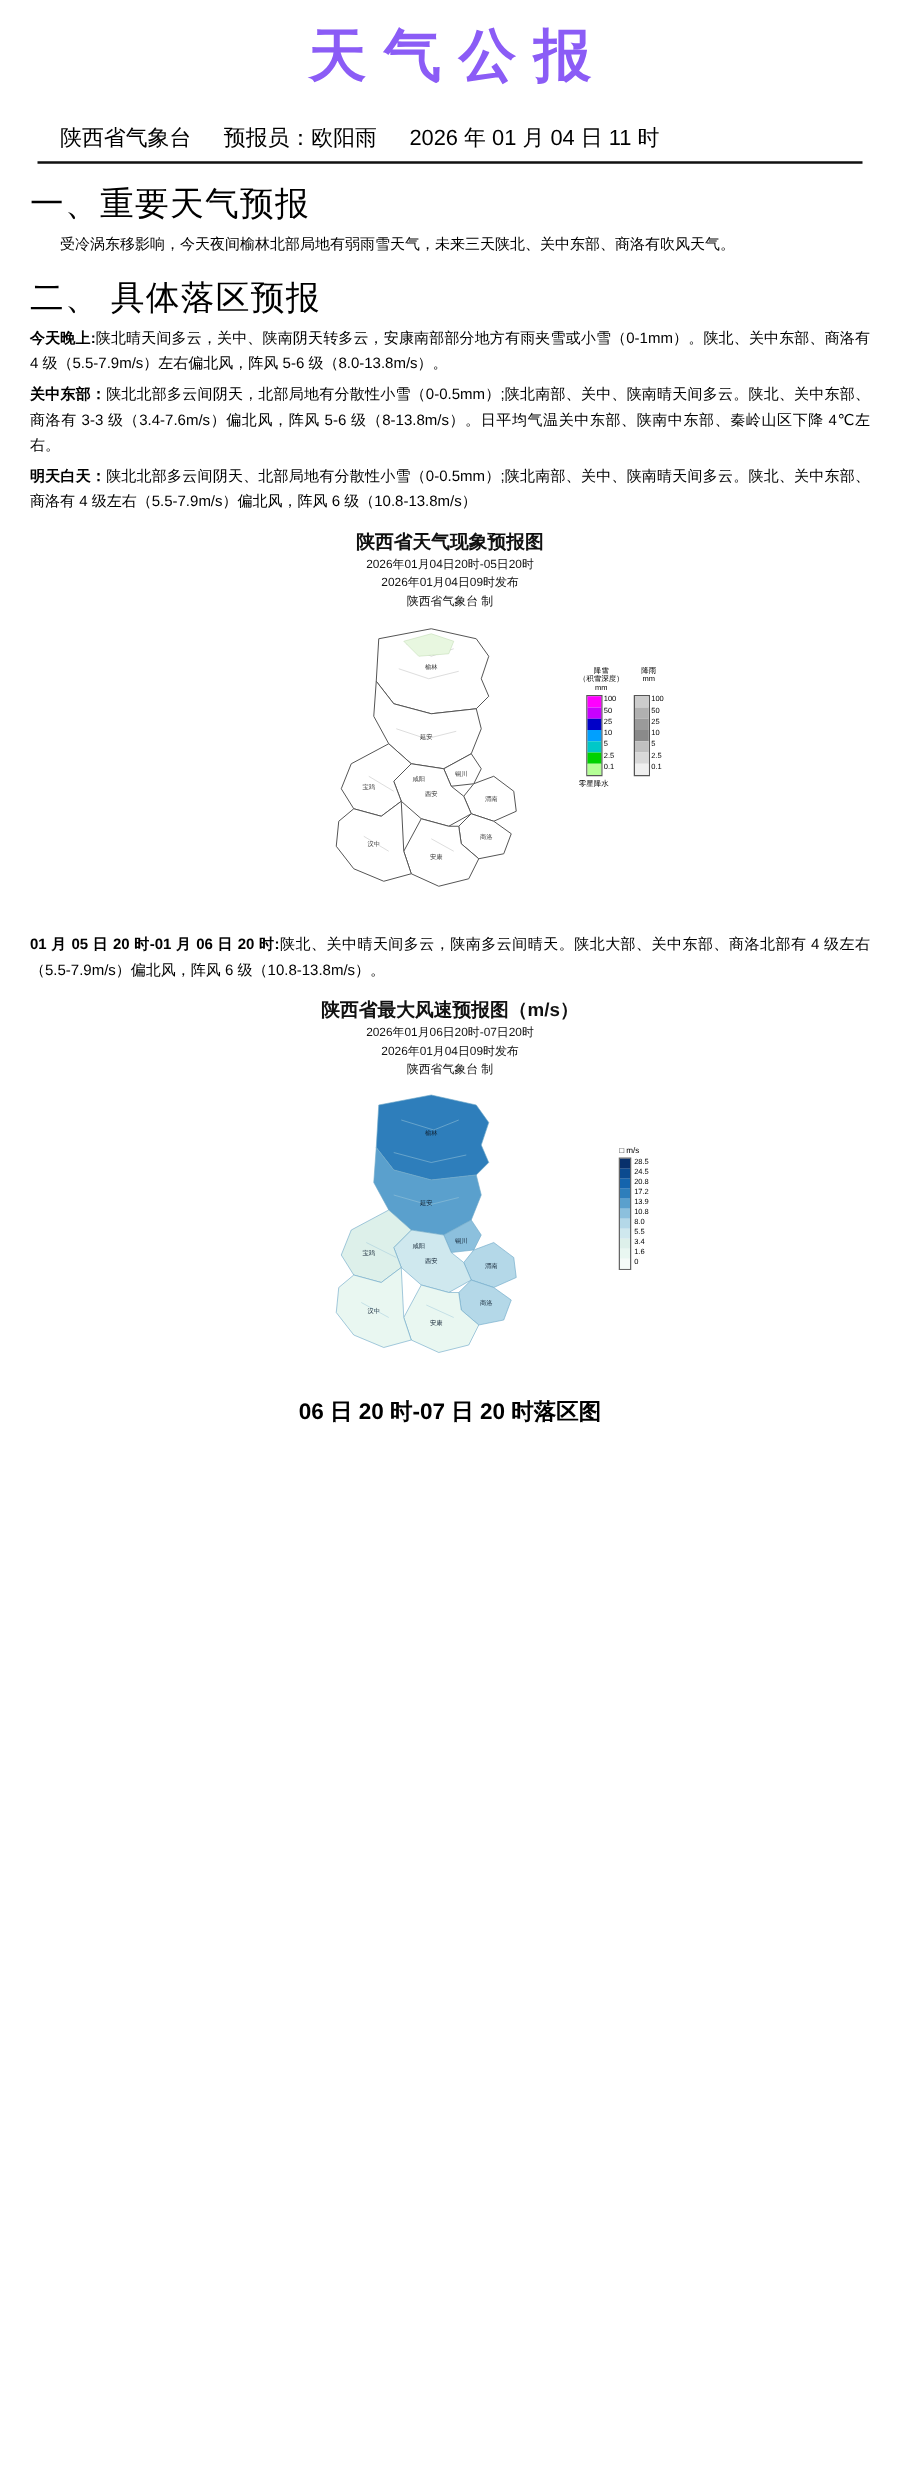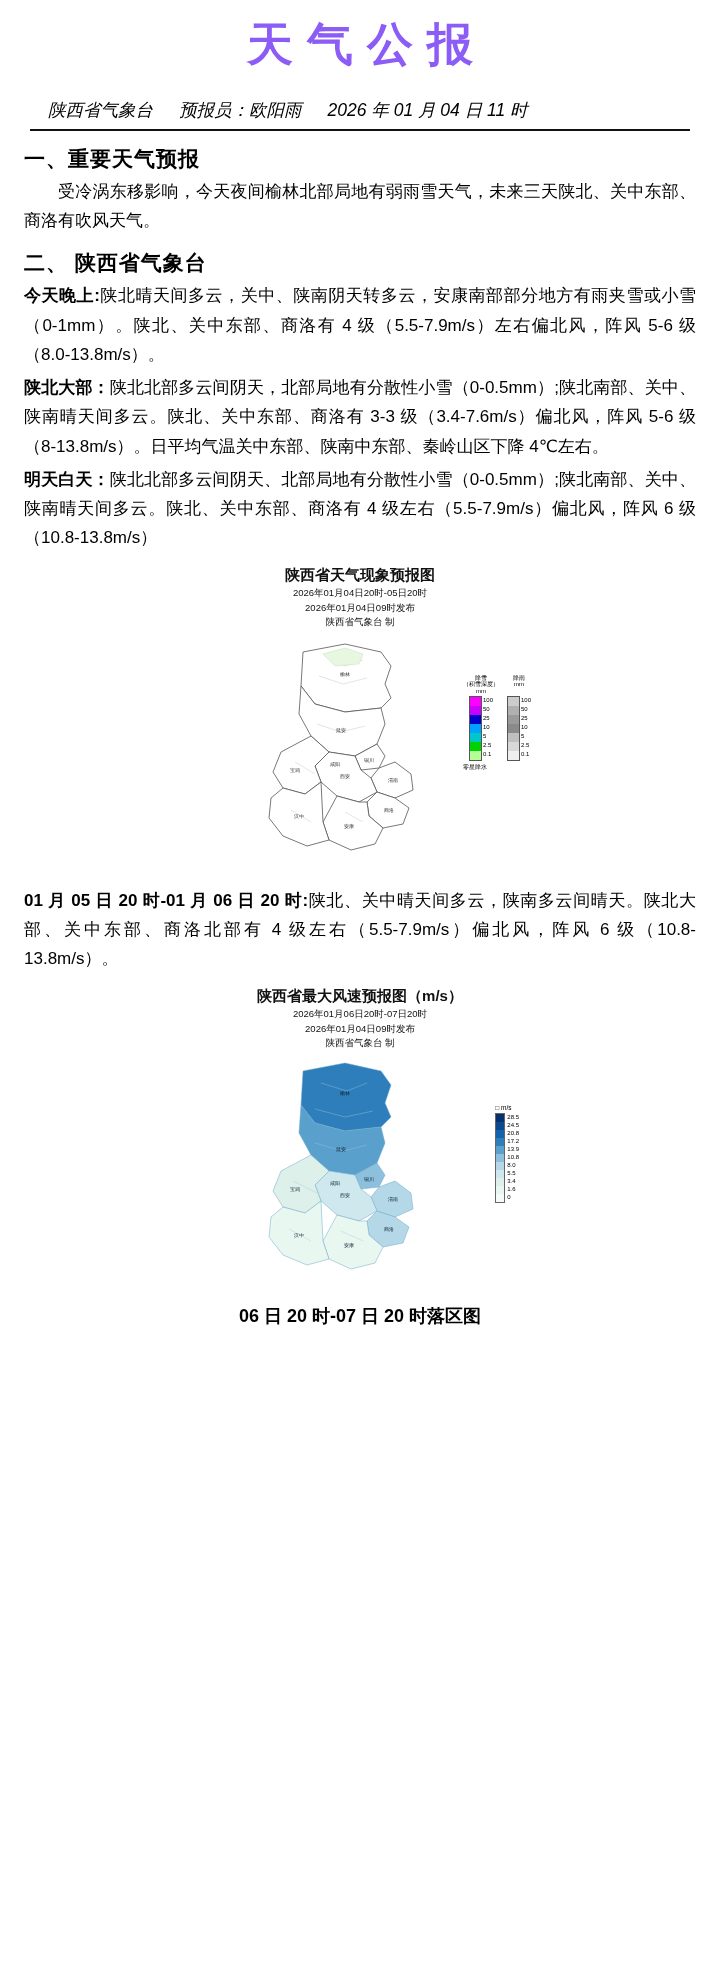--- a/index.html
+++ b/index.html
@@ -32,33 +32,32 @@
   }
   .meta-row {
     display: flex;
     align-items: flex-start;
     justify-content: flex-start;
     gap: 26px;
     border-bottom: 2px solid #111;
     padding: 6px 2px 7px 18px;
     margin: 6px 6px 0 6px;
     font-size: 17.5px;
-    font-style: italic;
   }
   .meta-item {
     white-space: nowrap;
   }
   .section-head {
-    font-size: 21px;
-    font-weight: bold;
+    font-size: 27px;
+    font-weight: normal;
     margin: 14px 0 4px 0;
     letter-spacing: 1px;
   }
   .para {
-    font-size: 17px;
+    font-size: 12px;
     line-height: 1.72;
     text-align: justify;
     text-justify: inter-ideograph;
     margin: 2px 0 4px 0;
   }
   .para.indent {
     text-indent: 2em;
   }
   .para .lead {
     font-weight: bold;
@@ -171,28 +170,28 @@
 
   <div class="meta-row">
     <span class="meta-item">陕西省气象台</span>
     <span class="meta-item">预报员：欧阳雨</span>
     <span class="meta-item">2026 年 01 月 04 日 11 时</span>
   </div>
 
   <div class="section-head">一、重要天气预报</div>
   <div class="para indent">受冷涡东移影响，今天夜间榆林北部局地有弱雨雪天气，未来三天陕北、关中东部、商洛有吹风天气。</div>
 
-  <div class="section-head">二、 陕西省气象台</div>
+  <div class="section-head">二、 具体落区预报</div>
 
   <div class="para">
     <span class="lead">今天晚上:</span><span>陕北晴天间多云，关中、陕南阴天转多云，安康南部部分地方有雨夹雪或小雪（0-1mm）。陕北、关中东部、商洛有 4 级（5.5-7.9m/s）左右偏北风，阵风 5-6 级（8.0-13.8m/s）。</span>
   </div>
 
   <div class="para">
-    <span class="lead">陕北大部：</span><span>陕北北部多云间阴天，北部局地有分散性小雪（0-0.5mm）;陕北南部、关中、陕南晴天间多云。陕北、关中东部、商洛有 3-3 级（3.4-7.6m/s）偏北风，阵风 5-6 级（8-13.8m/s）。日平均气温关中东部、陕南中东部、秦岭山区下降 4℃左右。</span>
+    <span class="lead">关中东部：</span><span>陕北北部多云间阴天，北部局地有分散性小雪（0-0.5mm）;陕北南部、关中、陕南晴天间多云。陕北、关中东部、商洛有 3-3 级（3.4-7.6m/s）偏北风，阵风 5-6 级（8-13.8m/s）。日平均气温关中东部、陕南中东部、秦岭山区下降 4℃左右。</span>
   </div>
 
   <div class="para">
     <span class="lead">明天白天：</span><span>陕北北部多云间阴天、北部局地有分散性小雪（0-0.5mm）;陕北南部、关中、陕南晴天间多云。陕北、关中东部、商洛有 4 级左右（5.5-7.9m/s）偏北风，阵风 6 级（10.8-13.8m/s）</span>
   </div>
 
   <div class="figure">
     <div class="map-wrap">
       <div class="map-caption-block">
         <div class="c1">陕西省天气现象预报图</div>

